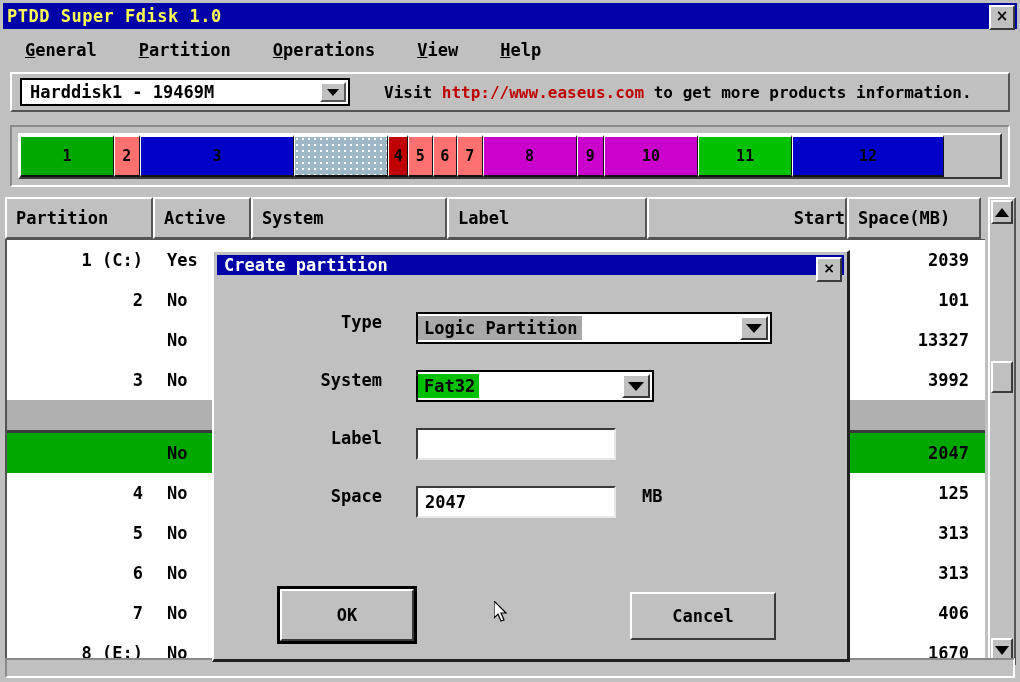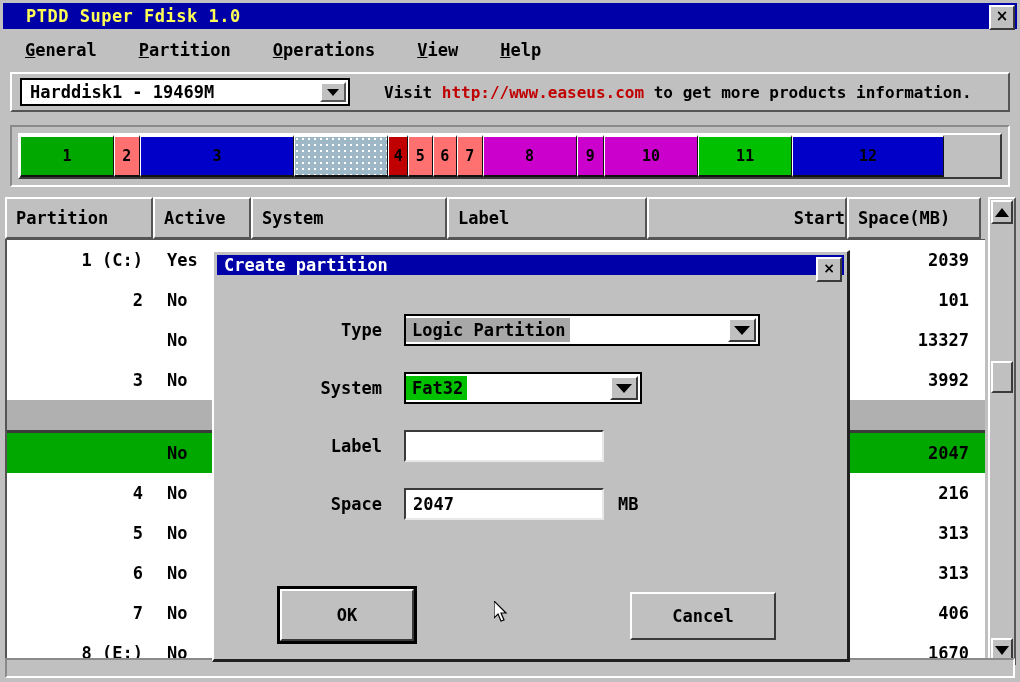--- a/index.html
+++ b/index.html
@@ -11,21 +11,21 @@
   }
   .app{position:relative;width:1020px;height:682px;background:#c0c0c0;}
 
   
   .titlebar{
     position:absolute;left:3px;top:3px;width:1014px;height:26px;
     background:#0000a8;display:flex;align-items:center;
   }
   .titlebar .ttl{
     color:#ffff54;font-size:17px;font-weight:bold;letter-spacing:0.5px;
-    padding-left:23px;white-space:nowrap;
+    padding-left:4px;white-space:nowrap;
   }
   .win-close{
     position:absolute;right:2px;top:2px;width:22px;height:21px;
     background:#c0c0c0;border-top:2px solid #fff;border-left:2px solid #fff;
     border-right:2px solid #3a3a3a;border-bottom:2px solid #3a3a3a;
     color:#000;font-size:15px;font-weight:bold;line-height:19px;text-align:center;
     font-family:"DejaVu Sans","Liberation Sans",sans-serif;cursor:default;
   }
 
   
@@ -184,21 +184,21 @@
     display:flex;
   }
   .dlg-title .t{color:#fff;font-size:17px;font-weight:bold;padding-left:7px;white-space:nowrap;}
   .dlg-close{
     position:absolute;right:2px;top:2px;width:22px;height:21px;background:#c0c0c0;
     border-top:2px solid #fff;border-left:2px solid #fff;
     border-right:2px solid #3a3a3a;border-bottom:2px solid #3a3a3a;
     color:#000;font-size:14px;font-weight:bold;line-height:18px;text-align:center;
     font-family:"DejaVu Sans","Liberation Sans",sans-serif;cursor:default;
   }
-  .frow{position:absolute;left:0;width:100%;height:36px;display:flex;align-items:center;}
+  .frow{position:absolute;left:0;width:100%;height:36px;display:flex;align-items:flex-start;gap:12px;}
   .flabel{
     width:190px;text-align:right;padding-right:22px;box-sizing:border-box;
     font-size:17px;font-weight:bold;color:#000;white-space:nowrap;
   }
   .fcombo{
     position:relative;height:32px;background:#fff;border:2px solid #000;
     box-sizing:border-box;display:flex;align-items:center;
   }
   .fcombo .hl{
     font-size:17px;font-weight:bold;color:#000;padding:2px 4px 2px 6px;white-space:nowrap;
@@ -360,21 +360,21 @@
           <div class="c-lab"></div>
           <div class="c-start"></div>
           <div class="c-space">2047</div>
         </div>
         <div class="trow">
           <div class="c-part">4</div>
           <div class="c-act">No</div>
           <div class="c-sys"></div>
           <div class="c-lab"></div>
           <div class="c-start"></div>
-          <div class="c-space">216</div>
+          <div class="c-space">125</div>
         </div>
         <div class="trow">
           <div class="c-part">5</div>
           <div class="c-act">No</div>
           <div class="c-sys"></div>
           <div class="c-lab"></div>
           <div class="c-start"></div>
           <div class="c-space">313</div>
         </div>
         <div class="trow">

